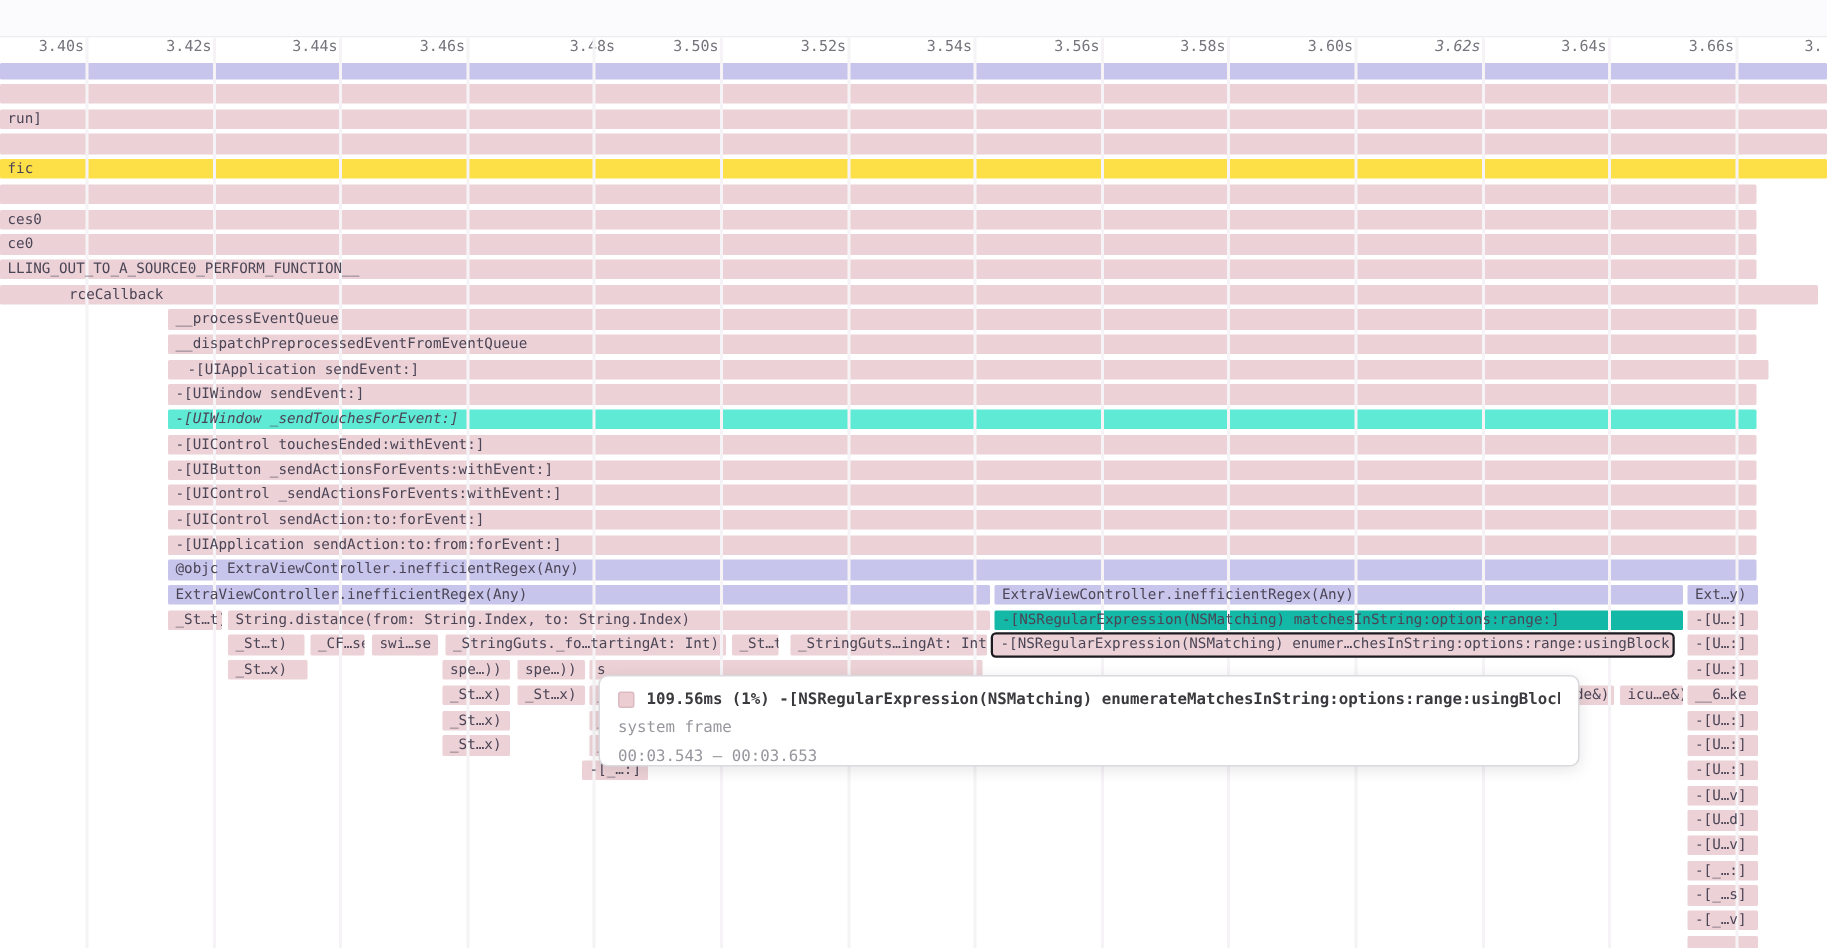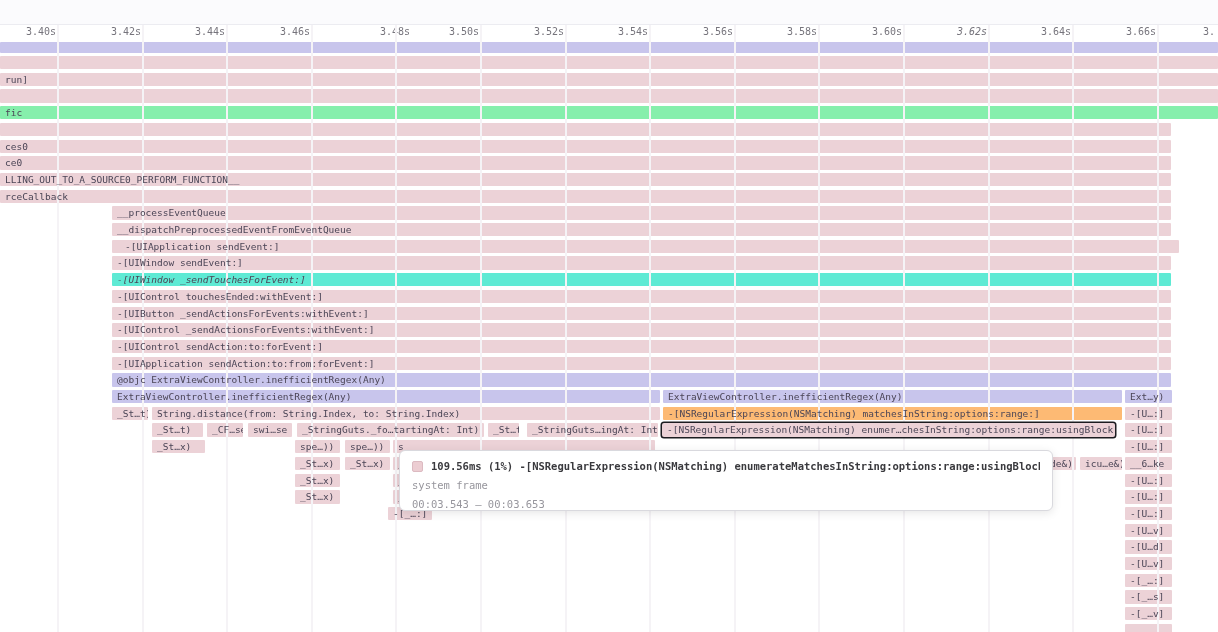--- a/index.html
+++ b/index.html
@@ -70,36 +70,36 @@
       </div>
       <div class="bar" style="left: 0px; top: 56px; width: 1218px; height: 13.4px; background: rgb(236, 210, 215);">
         <span></span>
       </div>
       <div class="bar" style="left: 0px; top: 72.7px; width: 1218px; height: 13.4px; background: rgb(236, 210, 215);">
         <span>run]</span>
       </div>
       <div class="bar" style="left: 0px; top: 89.4px; width: 1218px; height: 13.4px; background: rgb(236, 210, 215);">
         <span></span>
       </div>
-      <div class="bar" style="left: 0px; top: 106.1px; width: 1218px; height: 13.4px; background: #86efac;">
+      <div class="bar" style="left: 0px; top: 106.1px; width: 1218px; height: 13.4px; background: #fde047;">
         <span>fic</span>
       </div>
       <div class="bar" style="left: 0px; top: 122.8px; width: 1171px; height: 13.4px; background: rgb(236, 210, 215);">
         <span></span>
       </div>
       <div class="bar" style="left: 0px; top: 139.5px; width: 1171px; height: 13.4px; background: rgb(236, 210, 215);">
         <span>ces0</span>
       </div>
       <div class="bar" style="left: 0px; top: 156.2px; width: 1171px; height: 13.4px; background: rgb(236, 210, 215);">
         <span>ce0</span>
       </div>
       <div class="bar" style="left: 0px; top: 172.9px; width: 1171px; height: 13.4px; background: rgb(236, 210, 215);">
         <span>LLING_OUT_TO_A_SOURCE0_PERFORM_FUNCTION__</span>
       </div>
-      <div class="bar" style="left: 0px; top: 189.6px; width: 1171px; height: 13.4px; background: rgb(236, 210, 215);">
+      <div class="bar" style="left: 0px; top: 189.6px; width: 1171px; height: 13.4px; background: rgb(236, 210, 215); padding-left: 41px;">
         <span>rceCallback</span>
       </div>
       <div class="bar" style="left: 112px; top: 206.3px; width: 1059px; height: 13.4px; background: rgb(236, 210, 215);">
         <span>__processEventQueue</span>
       </div>
       <div class="bar" style="left: 112px; top: 223px; width: 1059px; height: 13.4px; background: rgb(236, 210, 215);">
         <span>__dispatchPreprocessedEventFromEventQueue</span>
       </div>
       <div class="bar" style="left: 112px; top: 239.7px; width: 1059px; height: 13.4px; background: rgb(236, 210, 215); padding-left: 8px;">
         <span>-[UIApplication sendEvent:]</span>
@@ -136,21 +136,21 @@
       </div>
       <div class="bar" style="left: 1125px; top: 390px; width: 47px; height: 13.4px; background: rgb(200, 197, 236);">
         <span>Ext…y)</span>
       </div>
       <div class="bar" style="left: 112px; top: 406.7px; width: 36px; height: 13.4px; background: rgb(236, 210, 215);">
         <span>_St…t)</span>
       </div>
       <div class="bar" style="left: 152px; top: 406.7px; width: 508px; height: 13.4px; background: rgb(236, 210, 215);">
         <span>String.distance(from: String.Index, to: String.Index)</span>
       </div>
-      <div class="bar" style="left: 663px; top: 406.7px; width: 459px; height: 13.4px; background: #fdba74;">
+      <div class="bar" style="left: 663px; top: 406.7px; width: 459px; height: 13.4px; background: #14b8a6;">
         <span>-[NSRegularExpression(NSMatching) matchesInString:options:range:]</span>
       </div>
       <div class="bar" style="left: 1125px; top: 406.7px; width: 47px; height: 13.4px; background: rgb(236, 210, 215);">
         <span>-[U…:]</span>
       </div>
       <div class="bar" style="left: 152px; top: 423.4px; width: 51px; height: 13.4px; background: rgb(236, 210, 215);">
         <span>_St…t)</span>
       </div>
       <div class="bar" style="left: 207px; top: 423.4px; width: 36px; height: 13.4px; background: rgb(236, 210, 215);">
         <span>_CF…se</span>

